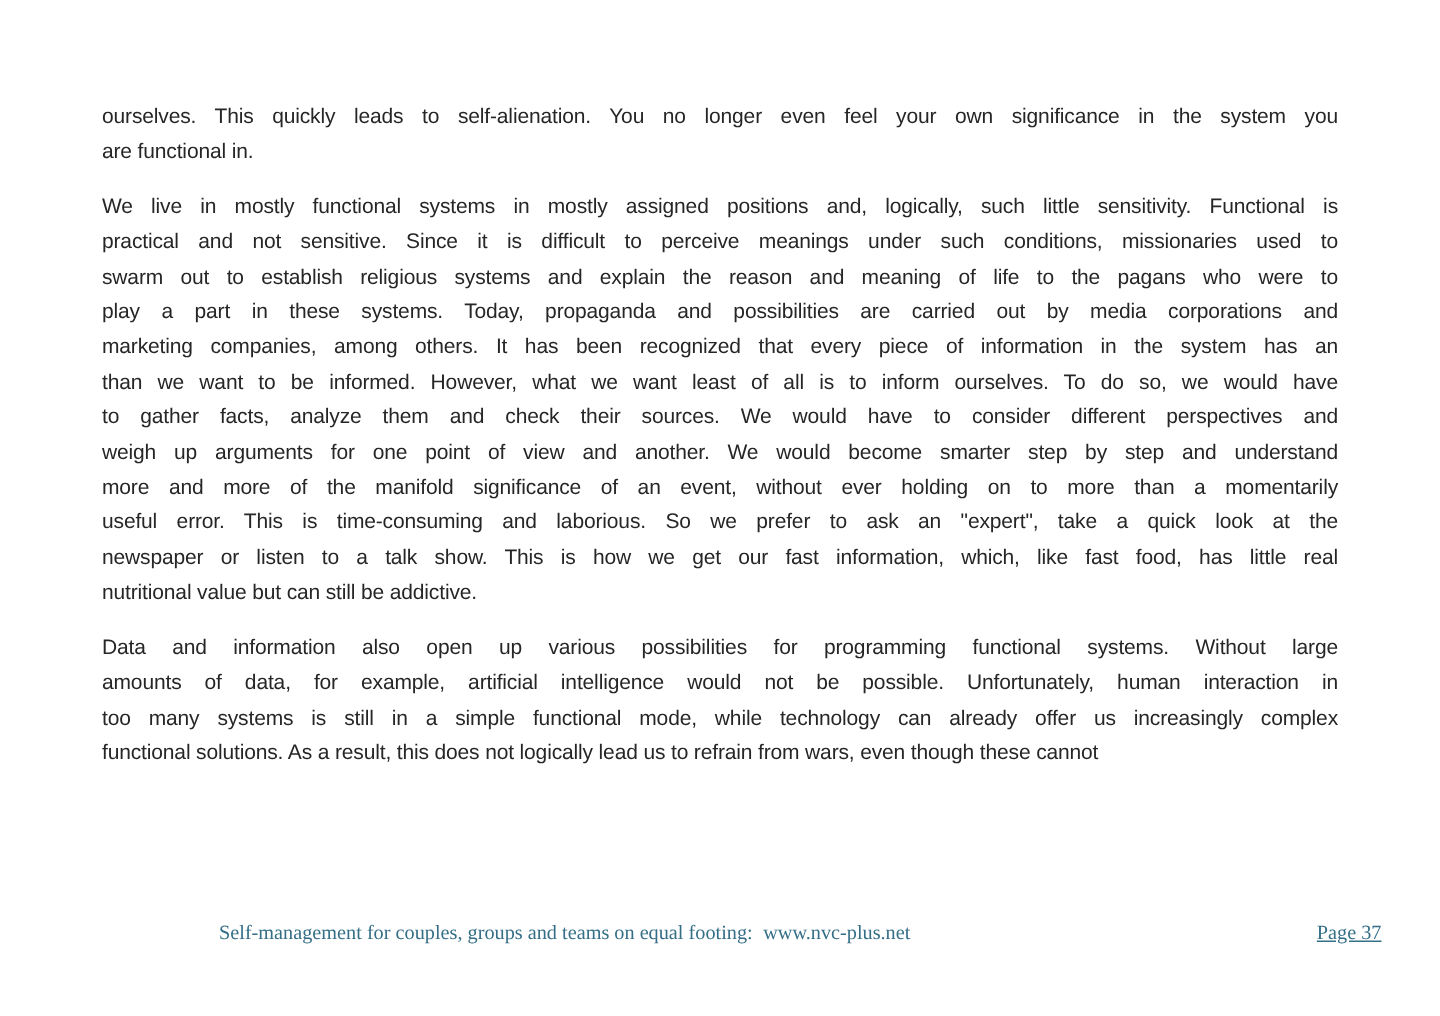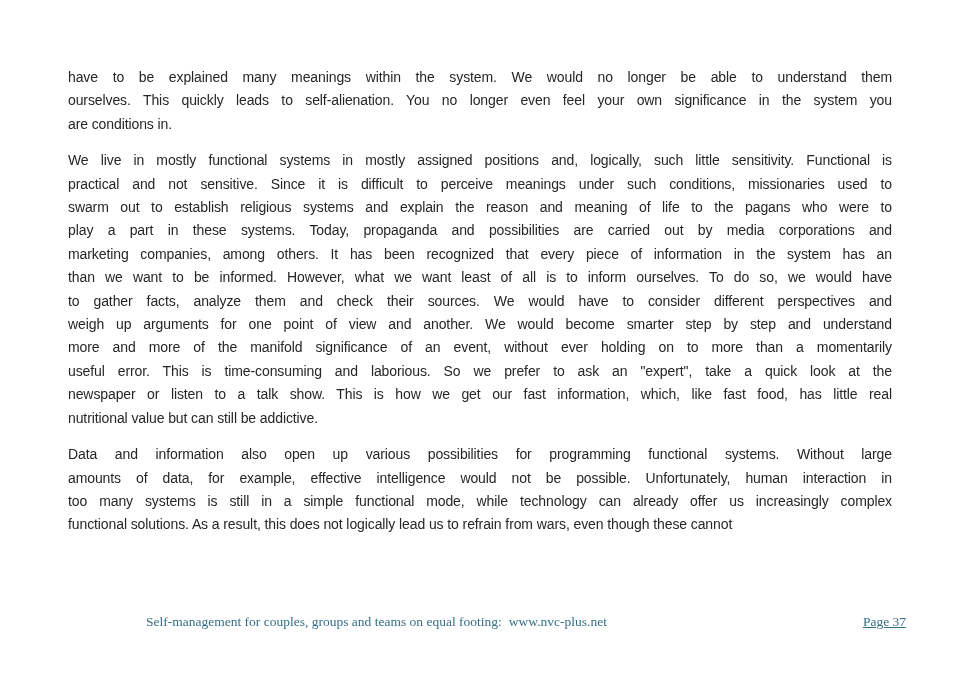--- a/index.html
+++ b/index.html
@@ -45,53 +45,52 @@
   }
   .footer-left {
     position: absolute;
     left: 146px;
     top: 0;
     white-space: nowrap;
   }
   .footer-url { margin-left: 7px; }
   .footer-page {
     position: absolute;
-    right: 54px;
+    right: 39px;
     top: 0;
     white-space: nowrap;
     text-decoration: underline;
   }
 </style>
 </head>
 <body>
 
 <div class="page">
   <div class="content" id="paragraphs">
       <div class="para">
-        <div class="line">have to be explained many meanings within the system. We would no longer be able to understand them</div>
         <div class="line">ourselves. This quickly leads to self-alienation. You no longer even feel your own significance in the system you</div>
-        <div class="line last">are conditions in.</div>
+        <div class="line last">are functional in.</div>
       </div>
       <div class="para">
         <div class="line">We live in mostly functional systems in mostly assigned positions and, logically, such little sensitivity. Functional is</div>
         <div class="line">practical and not sensitive. Since it is difficult to perceive meanings under such conditions, missionaries used to</div>
         <div class="line">swarm out to establish religious systems and explain the reason and meaning of life to the pagans who were to</div>
         <div class="line">play a part in these systems. Today, propaganda and possibilities are carried out by media corporations and</div>
         <div class="line">marketing companies, among others. It has been recognized that every piece of information in the system has an</div>
         <div class="line">than we want to be informed. However, what we want least of all is to inform ourselves. To do so, we would have</div>
         <div class="line">to gather facts, analyze them and check their sources. We would have to consider different perspectives and</div>
         <div class="line">weigh up arguments for one point of view and another. We would become smarter step by step and understand</div>
         <div class="line">more and more of the manifold significance of an event, without ever holding on to more than a momentarily</div>
         <div class="line">useful error. This is time-consuming and laborious. So we prefer to ask an "expert", take a quick look at the</div>
         <div class="line">newspaper or listen to a talk show. This is how we get our fast information, which, like fast food, has little real</div>
         <div class="line last">nutritional value but can still be addictive.</div>
       </div>
       <div class="para">
         <div class="line">Data and information also open up various possibilities for programming functional systems. Without large</div>
-        <div class="line">amounts of data, for example, effective intelligence would not be possible. Unfortunately, human interaction in</div>
+        <div class="line">amounts of data, for example, artificial intelligence would not be possible. Unfortunately, human interaction in</div>
         <div class="line">too many systems is still in a simple functional mode, while technology can already offer us increasingly complex</div>
         <div class="line last">functional solutions. As a result, this does not logically lead us to refrain from wars, even though these cannot</div>
       </div>
     </div>
   <div class="footer">
     <div class="footer-left">
       <span>Self-management for couples, groups and teams on equal footing:</span><span class="footer-url">www.nvc-plus.net</span>
     </div>
     <div class="footer-page">Page 37</div>
   </div>

